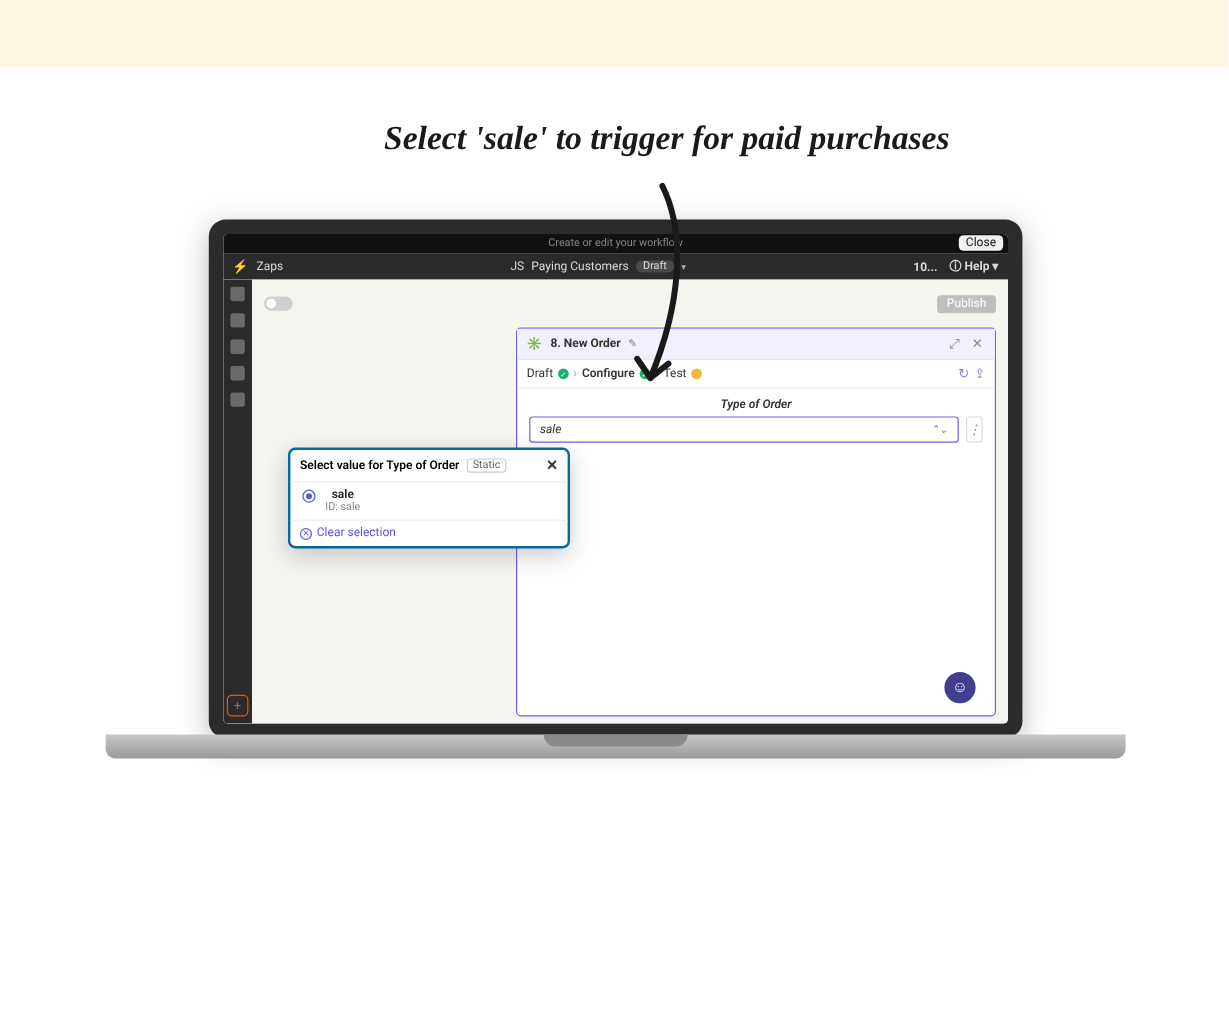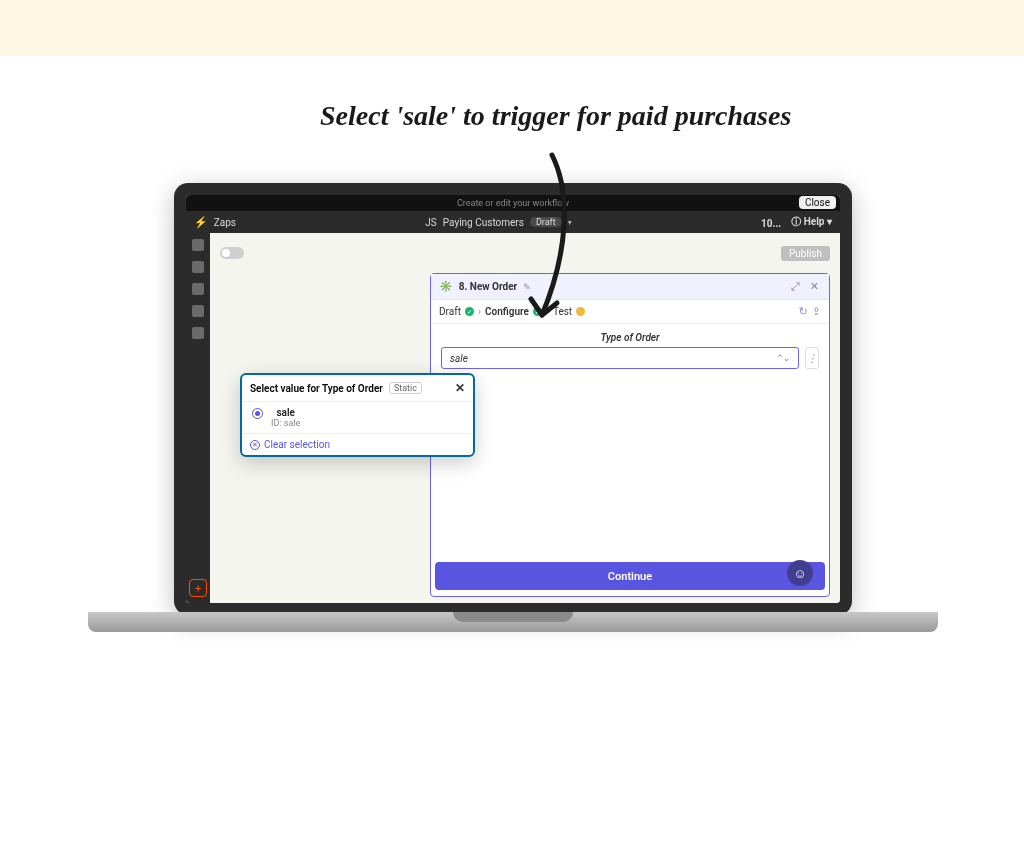--- a/index.html
+++ b/index.html
@@ -154,21 +154,20 @@
           <div class="body">
             <div class="lbl">Type of Order</div>
             <div class="select-row">
               <div class="select">
                 <span>sale</span>
                 <span class="select-caret">⌃⌄</span>
               </div>
               <div class="dots-btn">⋮</div>
             </div>
           </div>
-          <div class="continue">Continue</div>
           <div class="fab">☺</div>
         </div>
 
         <div class="pop">
           <div class="pop-head">
             <b>Select value for Type of Order</b>
             <span class="static">Static</span>
             <span class="sp"></span>
             <span class="pop-x">✕</span>
           </div>

